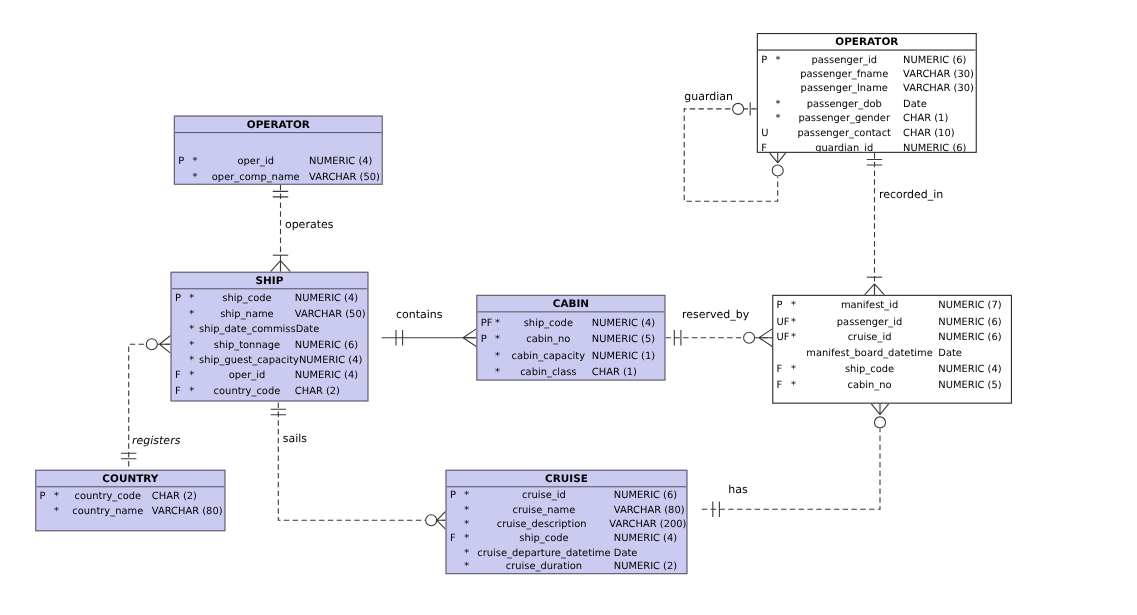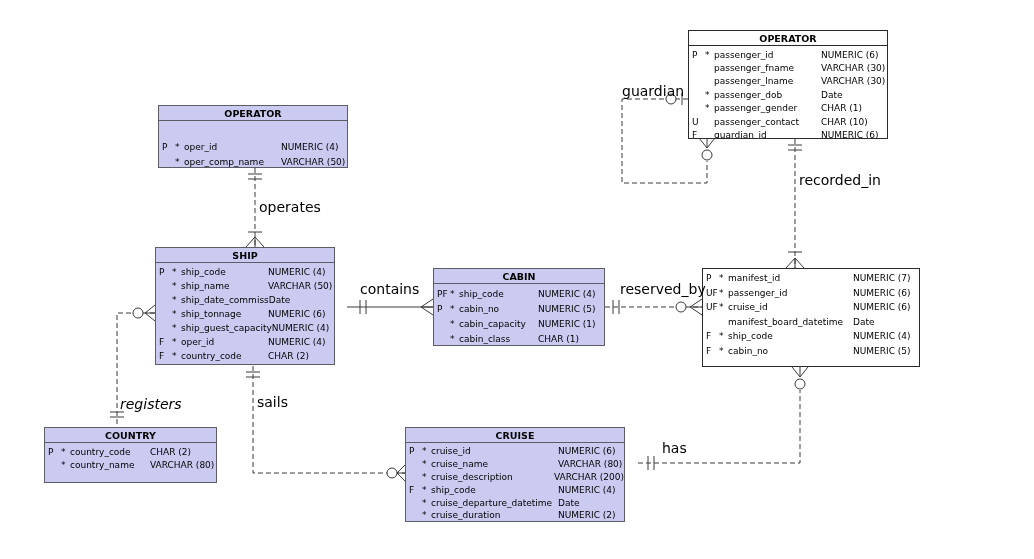--- a/index.html
+++ b/index.html
@@ -17,39 +17,39 @@
   .entity-title{
     font-weight:bold;text-align:center;font-size:9.5px;
     padding:2px 0 1px 0;flex:0 0 auto;
   }
   .entity.lavender .entity-title{border-bottom:1px solid #5d5d68;}
   .entity.white .entity-title{border-bottom:1px solid #2a2a2a;}
   .entity-body{flex:1 1 auto;padding-top:2px;}
   .row{display:flex;align-items:center;padding-left:3px;white-space:nowrap;}
   .col-flags{flex:0 0 13px;}
   .col-star{flex:0 0 9px;}
-  .col-name{flex:1 1 auto;overflow:visible;}
+  .col-name{flex:1 1 auto;overflow:visible;text-align:center;}
   .col-type{flex:0 0 66px;}
   
   #ent-operator .row{height:15px;}
   #ent-passenger .row{height:13.4px;}
   #ent-ship .row{height:14px;}
   #ent-cabin .row{height:15px;}
   #ent-manifest .row{height:14.5px;}
   #ent-country .row{height:13px;}
   #ent-cruise .row{height:12.8px;}
   
   #ent-operator{left:158px;top:105px;width:190px;height:63px;gap:16px;}
   #ent-passenger{left:688px;top:30px;width:200px;height:109px;}
   #ent-ship{left:155px;top:247px;width:180px;height:118px;}
   #ent-cabin{left:433px;top:268px;width:172px;height:78px;}
   #ent-manifest{left:702px;top:268px;width:218px;height:99px;}
-  #ent-country{left:32px;top:427px;width:173px;height:56px;margin-left:12px;}
+  #ent-country{left:32px;top:427px;width:173px;height:56px;}
   #ent-cruise{left:405px;top:427px;width:220px;height:95px;}
-  .rel-label{position:absolute;font-size:14px;color:#000;white-space:nowrap;}
+  .rel-label{position:absolute;font-size:10px;color:#000;white-space:nowrap;}
   #lbl-guardian{left:622px;top:83px;}
   #lbl-recorded_in{left:799px;top:172px;}
   #lbl-operates{left:259px;top:199px;}
   #lbl-contains{left:360px;top:281px;}
   #lbl-reserved_by{left:620px;top:281px;}
   #lbl-registers{left:120px;top:396px;font-style:italic;}
   #lbl-sails{left:257px;top:394px;}
   #lbl-has{left:662px;top:440px;}
 </style>
 </head>

